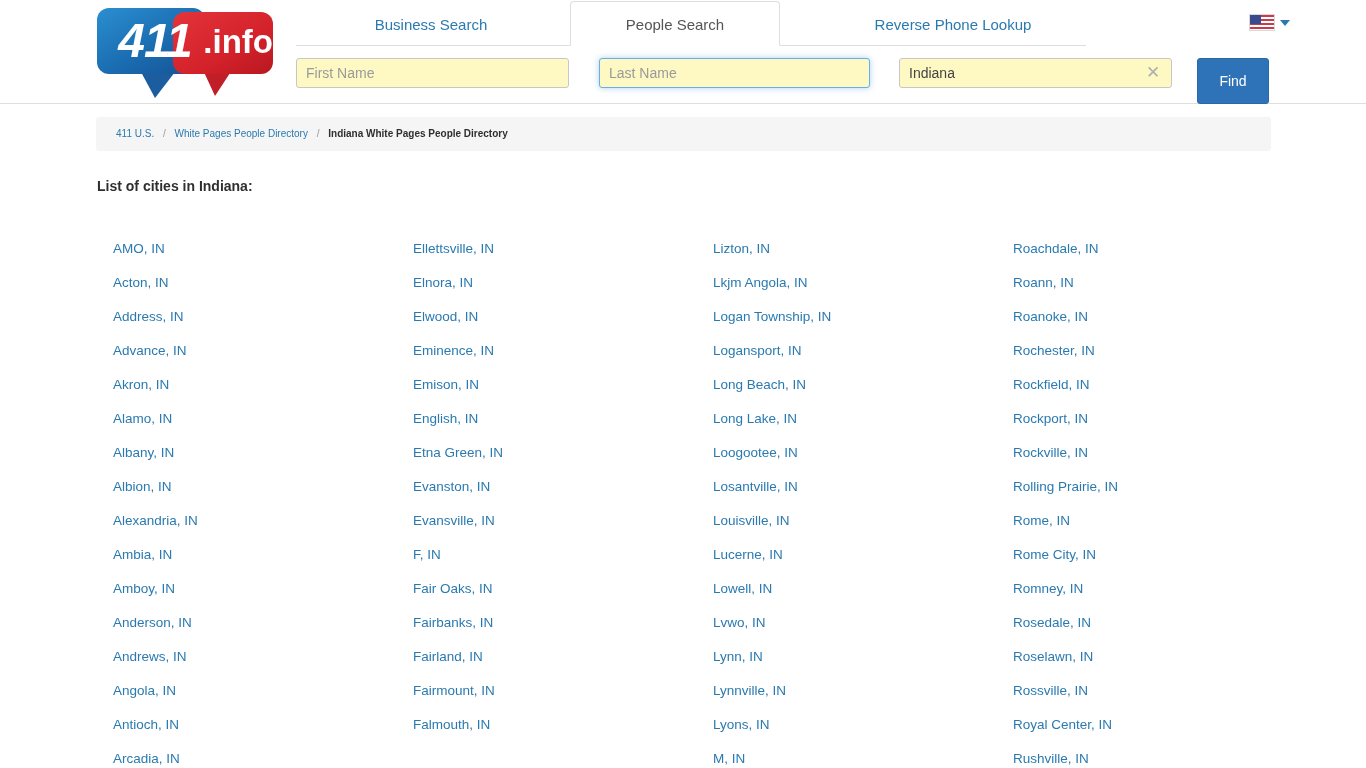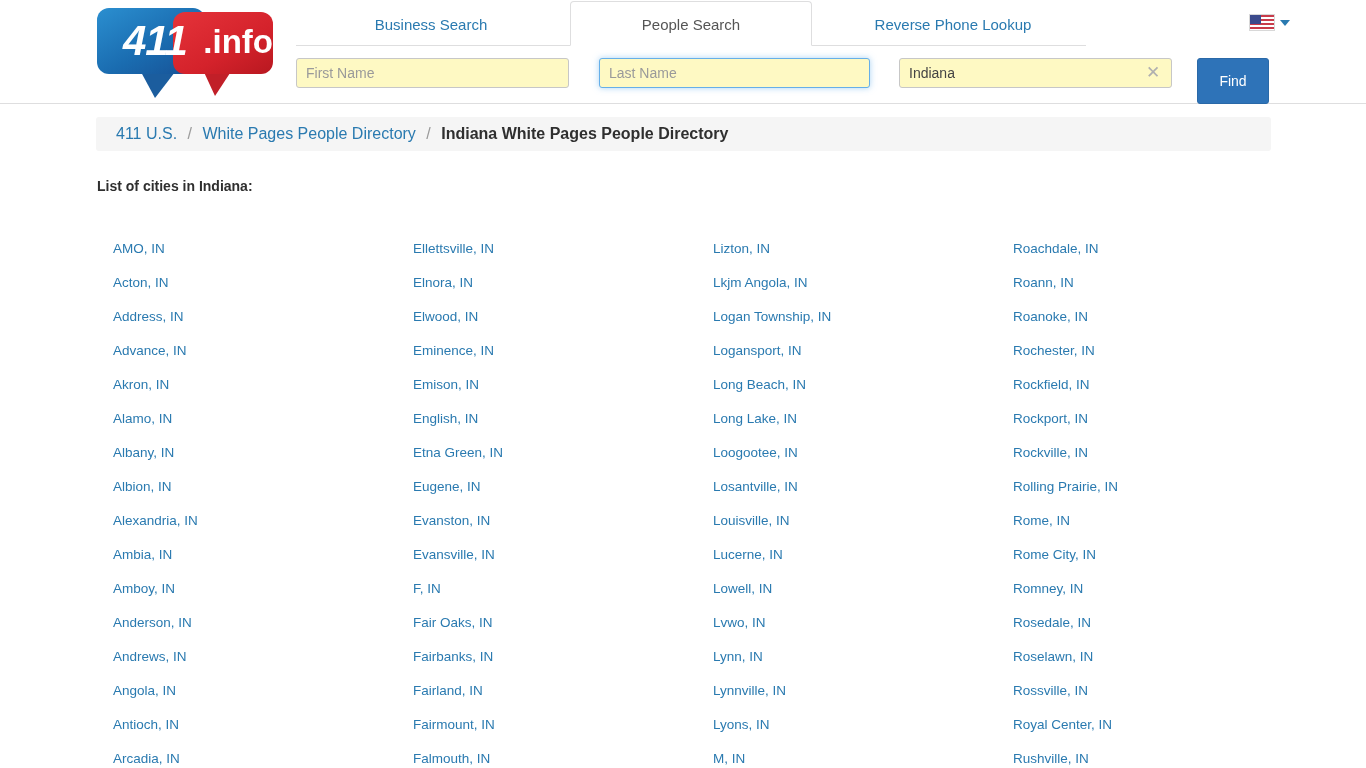--- a/index.html
+++ b/index.html
@@ -55,21 +55,21 @@
     left: 106px; top: 62px;
     border-left: 12px solid transparent;
     border-right: 17px solid transparent;
     border-top: 26px solid #c11f28;
   }
   .logo-411 {
     position: absolute;
     left: 10px; top: 8px;
     width: 96px;
     color: #ffffff;
-    font-size: 42px;
+    font-size: 48px;
     font-weight: bold;
     letter-spacing: -1px;
     font-style: italic;
     line-height: 50px;
     text-align: center;
     z-index: 3;
   }
   .logo-info {
     position: absolute;
     left: 84px; top: 12px;
@@ -97,21 +97,21 @@
     font-size: 15px;
     color: #2a7ab0;
     cursor: pointer;
     background: transparent;
     border: 1px solid transparent;
     border-bottom: none;
     border-radius: 4px 4px 0 0;
   }
   .tab-business { left: 0; width: 270px; }
   .tab-people {
-    left: 274px; width: 242px;
+    left: 274px; width: 210px;
     background: #ffffff;
     border: 1px solid #dededf;
     border-bottom: 1px solid #ffffff;
     color: #555555;
     z-index: 4;
   }
   .tab-reverse { left: 524px; width: 266px; }
   .tabs-rule {
     position: absolute;
     left: 296px; top: 45px;
@@ -207,21 +207,21 @@
     border-top: 6px solid #2a7ab0;
   }
 
   
   .crumb-bar {
     position: absolute;
     left: 96px; top: 117px;
     width: 1175px; height: 34px;
     background: #f5f5f5;
     border-radius: 3px;
-    font-size: 16px;
+    font-size: 10px;
     line-height: 34px;
     padding-left: 20px;
     white-space: nowrap;
   }
   .crumb-link { color: #2a7ab0; text-decoration: none; cursor: pointer; }
   .crumb-sep { color: #9b9b9b; margin: 0 6px; }
   .crumb-current { color: #2f2f2f; font-weight: bold; }
 
   
   .list-title {
@@ -318,21 +318,20 @@
       <a class="city">Arcadia, IN</a>
     </div>
   <div class="col">
       <a class="city">Ellettsville, IN</a>
       <a class="city">Elnora, IN</a>
       <a class="city">Elwood, IN</a>
       <a class="city">Eminence, IN</a>
       <a class="city">Emison, IN</a>
       <a class="city">English, IN</a>
       <a class="city">Etna Green, IN</a>
-      <a class="city">Eugene, IN</a>
       <a class="city">Evanston, IN</a>
       <a class="city">Evansville, IN</a>
       <a class="city">F, IN</a>
       <a class="city">Fair Oaks, IN</a>
       <a class="city">Fairbanks, IN</a>
       <a class="city">Fairland, IN</a>
       <a class="city">Fairmount, IN</a>
       <a class="city">Falmouth, IN</a>
     </div>
   <div class="col">

